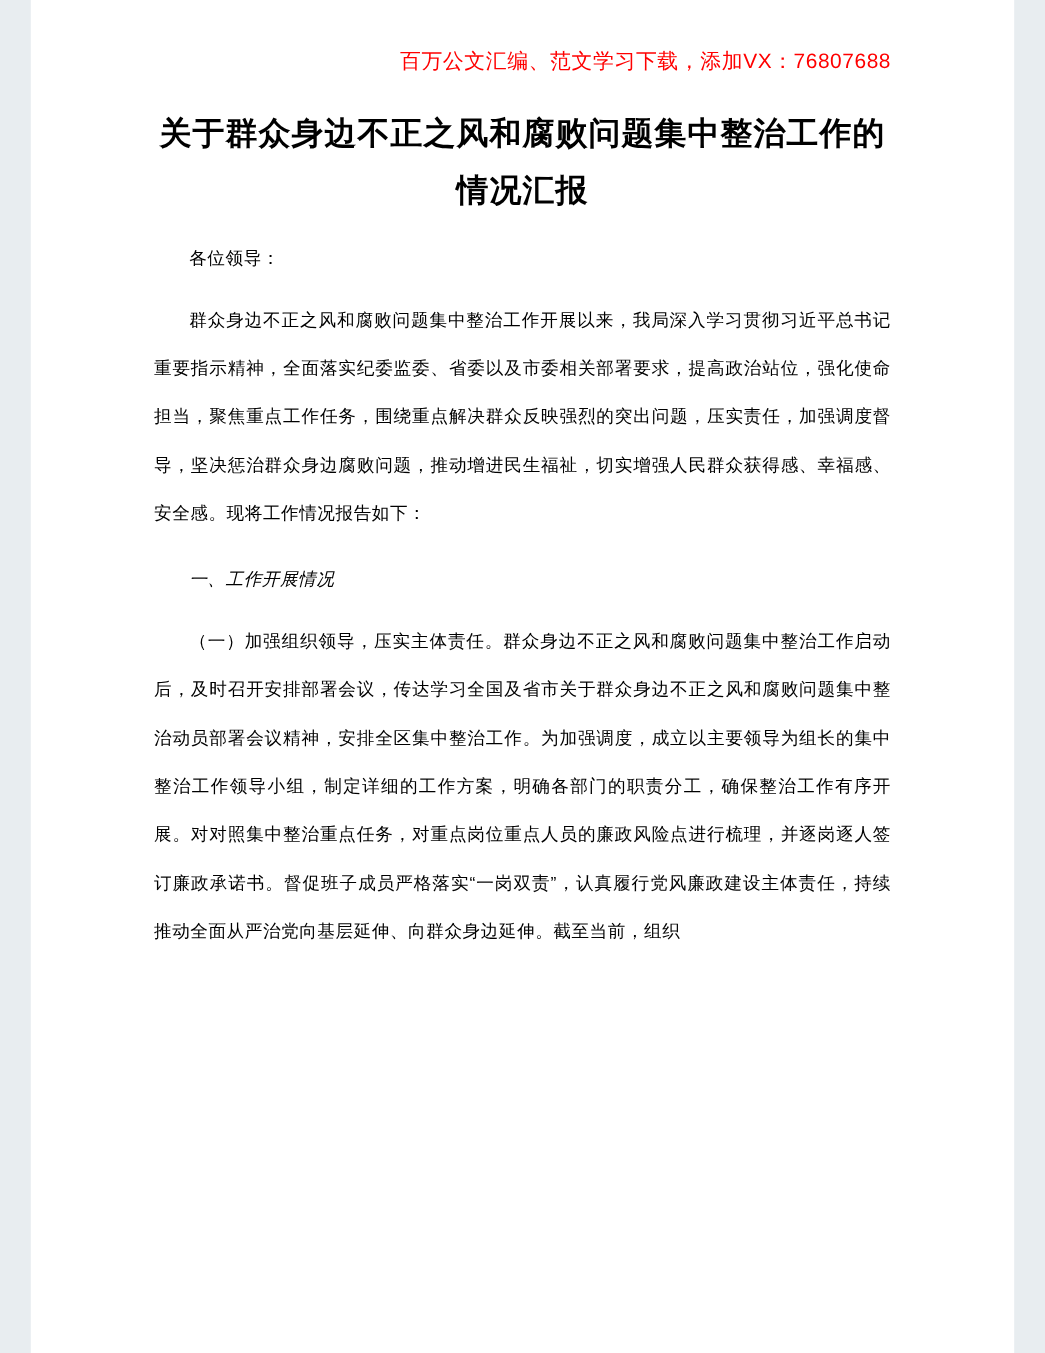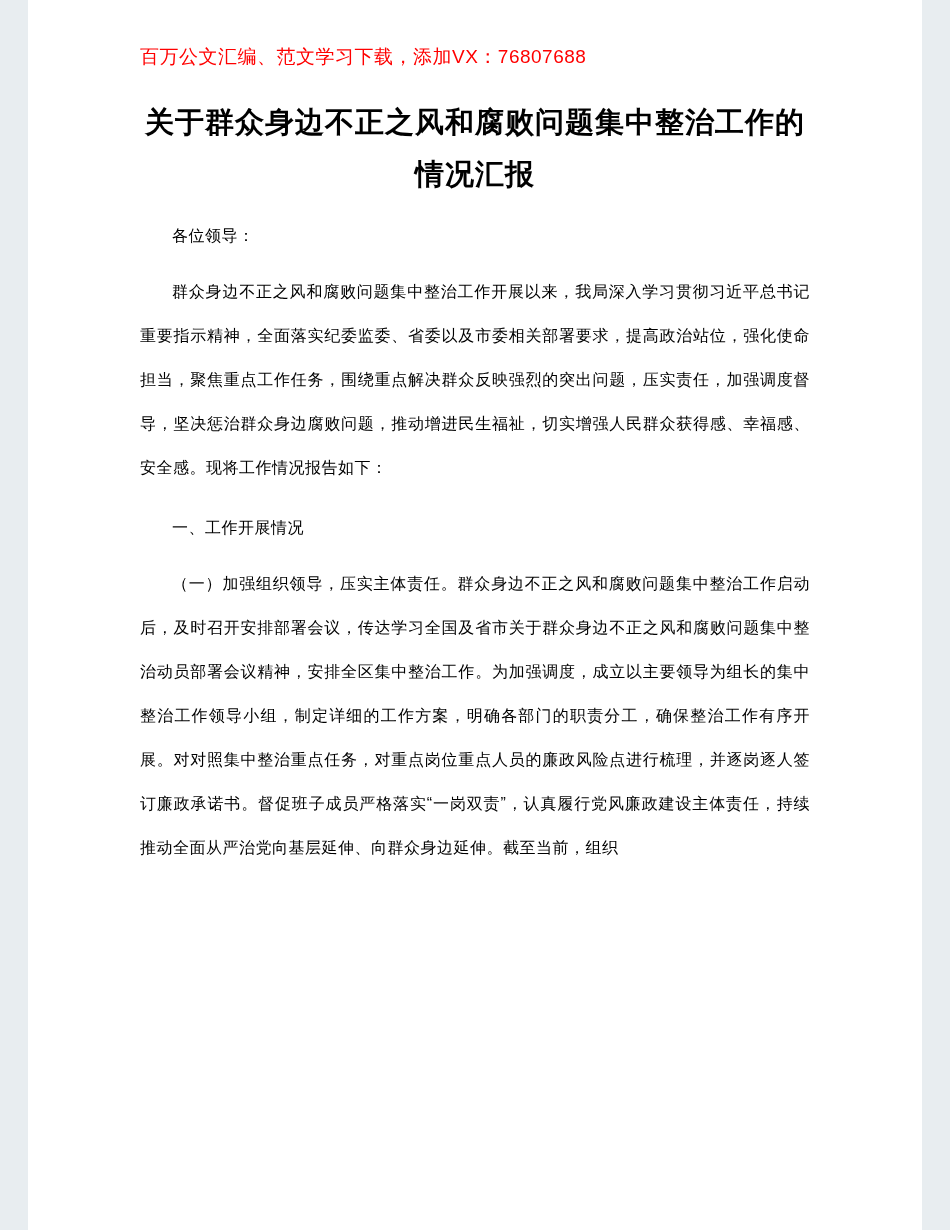--- a/index.html
+++ b/index.html
@@ -23,41 +23,42 @@
     margin: 0 auto;
     background: #ffffff;
     box-sizing: border-box;
     padding: 46px 112px 0 112px;
     color: #000000;
   }
   .notice {
     color: #ff0000;
     font-size: 19px;
     line-height: 22px;
-    text-align: left;
+    text-align: right;
     letter-spacing: 0.5px;
   }
   .title {
     font-size: 29px;
     font-weight: bold;
     line-height: 52px;
     text-align: center;
     margin: 28px 0 14px 0;
     letter-spacing: 1px;
   }
   .para {
     font-size: 16px;
     line-height: 44px;
     text-align: justify;
     text-indent: 2em;
     margin: 0 0 12px 0;
     letter-spacing: 0.5px;
   }
   .section-heading {
     margin-top: 16px;
+    font-style: italic;
   }
 </style>
 </head>
 <body>
 
 <div class="viewer">
   <div class="page">
     <div class="notice">百万公文汇编、范文学习下载，添加VX：76807688</div>
     <h1 class="title">关于群众身边不正之风和腐败问题集中整治工作的情况汇报</h1>
     <p class="para">各位领导：</p>

